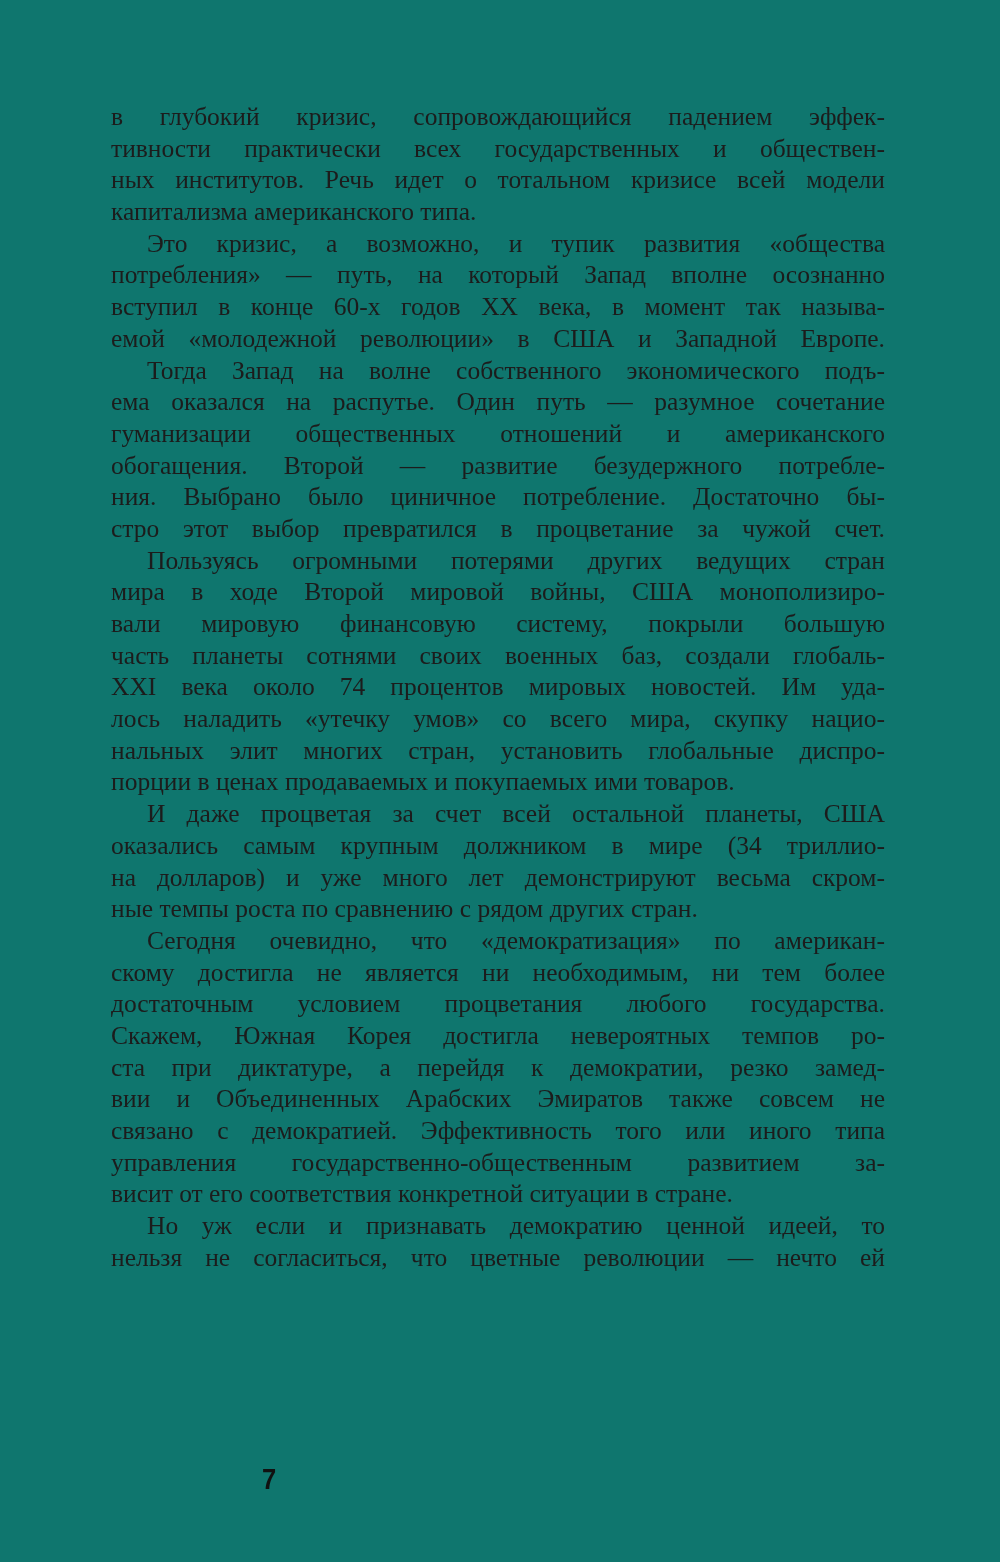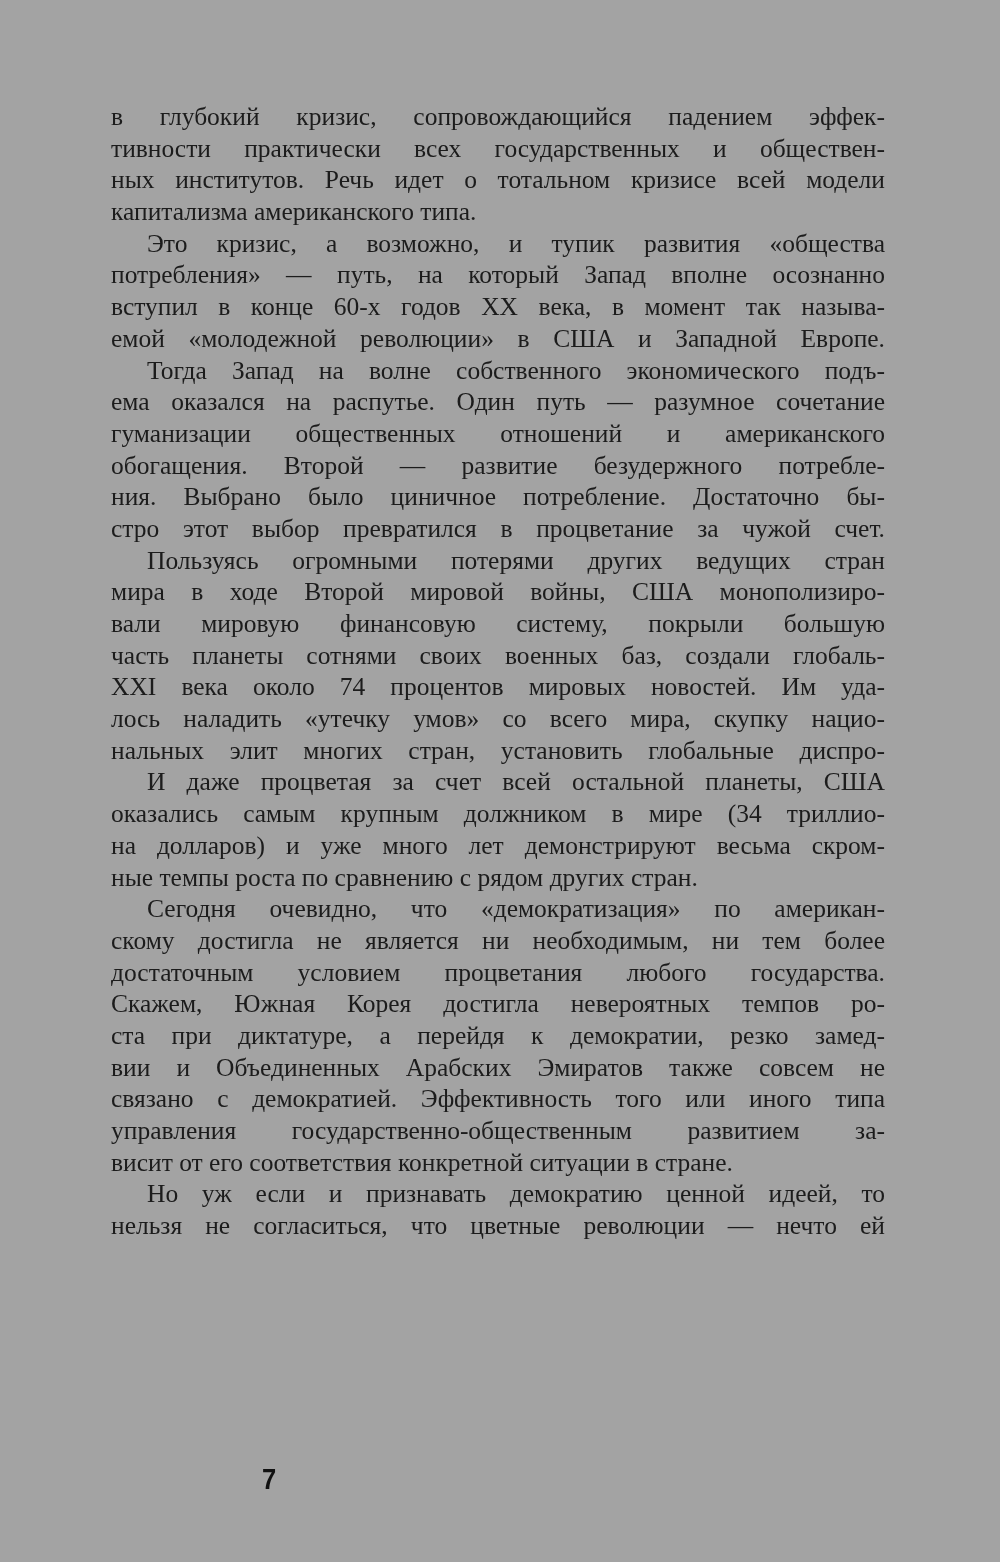--- a/index.html
+++ b/index.html
@@ -1,17 +1,17 @@
 <!DOCTYPE html>
 <html><head>
 <meta charset="utf-8">
 <style>
   html, body { margin: 0; padding: 0; background: #ffffff; }
   body { width: 1000px; height: 1562px; position: relative; overflow: hidden; }
-  .page { position: absolute; left: 0; top: 0; width: 1000px; height: 1562px; background: #a3a3a3; }
+  .page { position: absolute; left: 0; top: 0; width: 1000px; height: 1562px; background: #0f766e; }
   .text-block {
     position: absolute; left: 111px; top: 101px; width: 774px;
     font-family: "Liberation Serif", "DejaVu Serif", serif;
     font-size: 25.5px; line-height: 31.7px; color: #1c1c1c;
   }
   .line {
     display: block; white-space: nowrap; height: 31.7px;
     text-align: justify; text-align-last: justify;
   }
   .line.last { text-align-last: left; }
@@ -53,20 +53,21 @@
     </div>
 
     <div>
       <span class="line indent">Пользуясь огромными потерями других ведущих стран</span>
       <span class="line">мира в ходе Второй мировой войны, США монополизиро-</span>
       <span class="line">вали мировую финансовую систему, покрыли большую</span>
       <span class="line">часть планеты сотнями своих военных баз, создали глобаль-</span>
       <span class="line">XXI века около 74 процентов мировых новостей. Им уда-</span>
       <span class="line">лось наладить «утечку умов» со всего мира, скупку нацио-</span>
       <span class="line">нальных элит многих стран, установить глобальные диспро-</span>
+      <span class="line last">порции в ценах продаваемых и покупаемых ими товаров.</span>
     </div>
 
     <div>
       <span class="line indent">И даже процветая за счет всей остальной планеты, США</span>
       <span class="line">оказались самым крупным должником в мире (34 триллио-</span>
       <span class="line">на долларов) и уже много лет демонстрируют весьма скром-</span>
       <span class="line last">ные темпы роста по сравнению с рядом других стран.</span>
     </div>
 
     <div>

